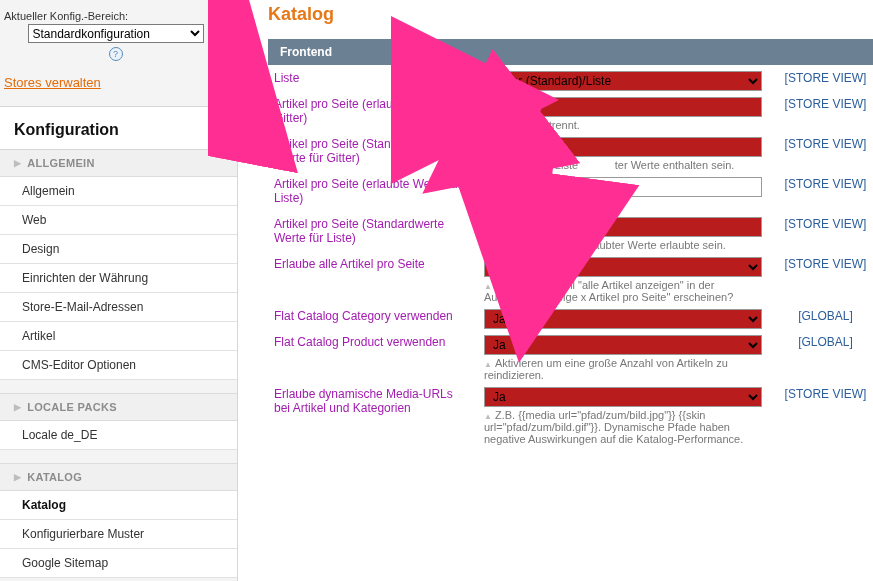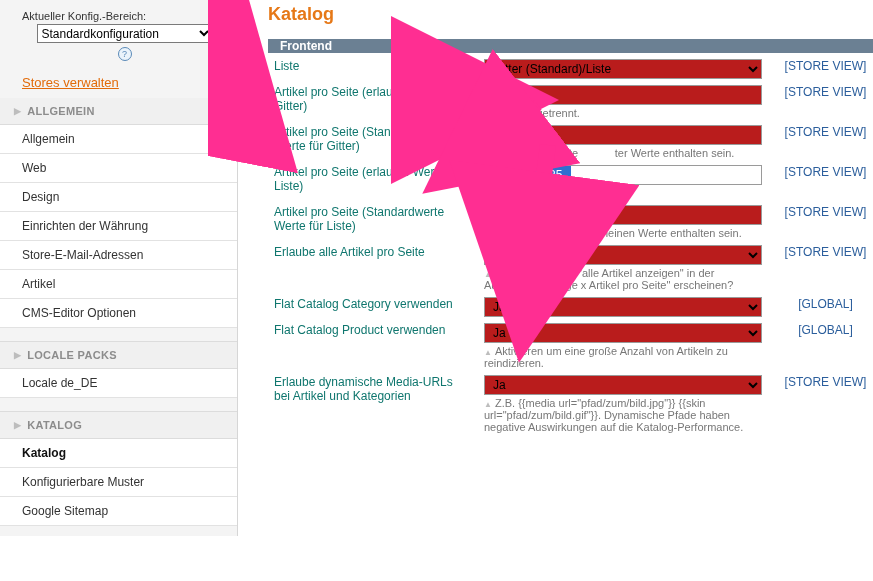--- a/index.html
+++ b/index.html
@@ -12,21 +12,21 @@
     width: 873px;
   }
   .layout { display: flex; }
   .sidebar {
     width: 238px;
     background: #f4f4f4;
     border-right: 1px solid #d6d6d6;
     padding: 6px 0 10px 0;
   }
   .scope-box {
-    padding: 4px 10px 8px 22px;
+    padding: 4px 10px 8px 4px;
   }
   .scope-label { font-size: 11px; color: #333; margin-bottom: 2px; }
   .scope-row { display: flex; align-items: center; gap: 4px; flex-direction: column; }
   .scope-row select {
     width: 176px;
     font-size: 12px;
     background: #fff;
     border: 1px solid #7a7a7a;
     height: 19px;
   }
@@ -72,25 +72,25 @@
     flex: 1;
     padding: 4px 0 12px 30px;
     position: relative;
   }
   .page-title { color: #e67817; font-size: 18px; font-weight: bold; margin: 0 0 14px 0; }
   .section-head {
     background: #6b8093;
     color: #fff;
     font-weight: bold;
     font-size: 12px;
-    padding: 0 12px;
+    padding: 6px 12px;
   }
   table.form { width: 100%; border-collapse: collapse; }
   table.form td { vertical-align: top; padding: 6px 6px 0 6px; font-size: 12px; }
-  td.flabel { width: 210px; color: #0f766e; padding-left: 12px; }
+  td.flabel { width: 210px; color: #a21caf; padding-left: 12px; }
   td.fval { width: 300px; }
   td.fscope { color: #2b5e9c; font-size: 11px; white-space: nowrap; text-align: center; padding-top: 9px; }
   .fval input[type=text], .fval select {
     width: 278px;
     font-size: 12px;
     border: 1px solid #9a9a9a;
     background: #b91c1c;
     height: 20px;
     padding: 1px 4px;
   }
@@ -111,20 +111,21 @@
       <div class="scope-label">Aktueller Konfig.-Bereich:</div>
       <div class="scope-row">
         <select>
           <option>Standardkonfiguration</option>
         </select>
         <span class="help-icon">?</span>
       </div>
       <a class="stores-link">Stores verwalten</a>
     </div>
 
+    <div class="side-title">Konfiguration</div>
 
     <div class="nav-group-head">
       <span class="tri">▶</span>
       <span>ALLGEMEIN</span>
     </div>
     <div class="nav-item plain">Allgemein</div>
     <div class="nav-item plain">Web</div>
     <div class="nav-item plain">Design</div>
     <div class="nav-item plain">Einrichten der Währung</div>
     <div class="nav-item plain">Store-E-Mail-Adressen</div>
@@ -208,21 +209,21 @@
           <input type="text" style="background: linear-gradient(90deg, rgb(47, 111, 208) 0px, rgb(47, 111, 208) 86px, rgb(255, 255, 255) 86px); color: rgb(255, 255, 255);" value="5,10,15,20,25">
           <div class="note"><span class="tri2">▲</span><span>Komma-getrennt.</span></div>
         </td>
         <td class="fscope">[STORE VIEW]</td>
       </tr>
 
       <tr>
         <td class="flabel">Artikel pro Seite (Standardwerte Werte für Liste)</td>
         <td class="fval">
           <input type="text" value="10" style="">
-          <div class="note"><span class="tri2">▲</span><span>Muss in der Liste erscheinen Werte enthalten sein.</span></div>
+          <div class="note"><span class="tri2">▲</span><span>Muss in der Liste erlaubter Werte erlaubte sein.</span></div>
         </td>
         <td class="fscope">[STORE VIEW]</td>
       </tr>
 
       <tr>
         <td class="flabel">Erlaube alle Artikel pro Seite</td>
         <td class="fval">
           <select>
             <option>Nein</option>
           </select>

